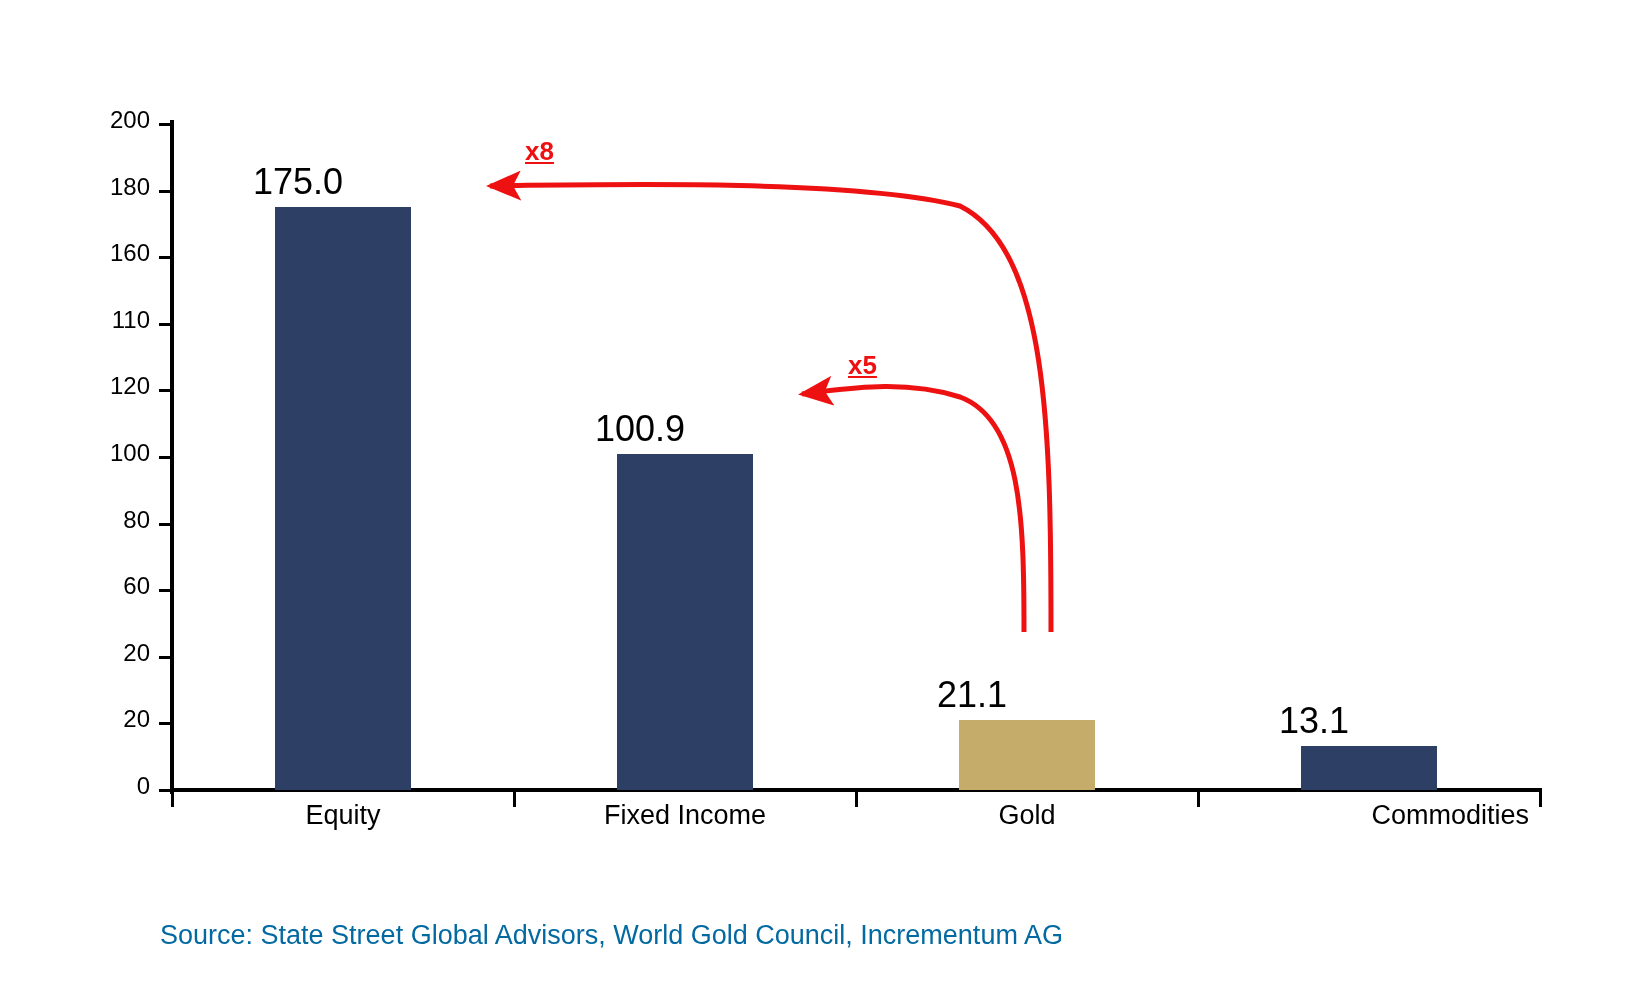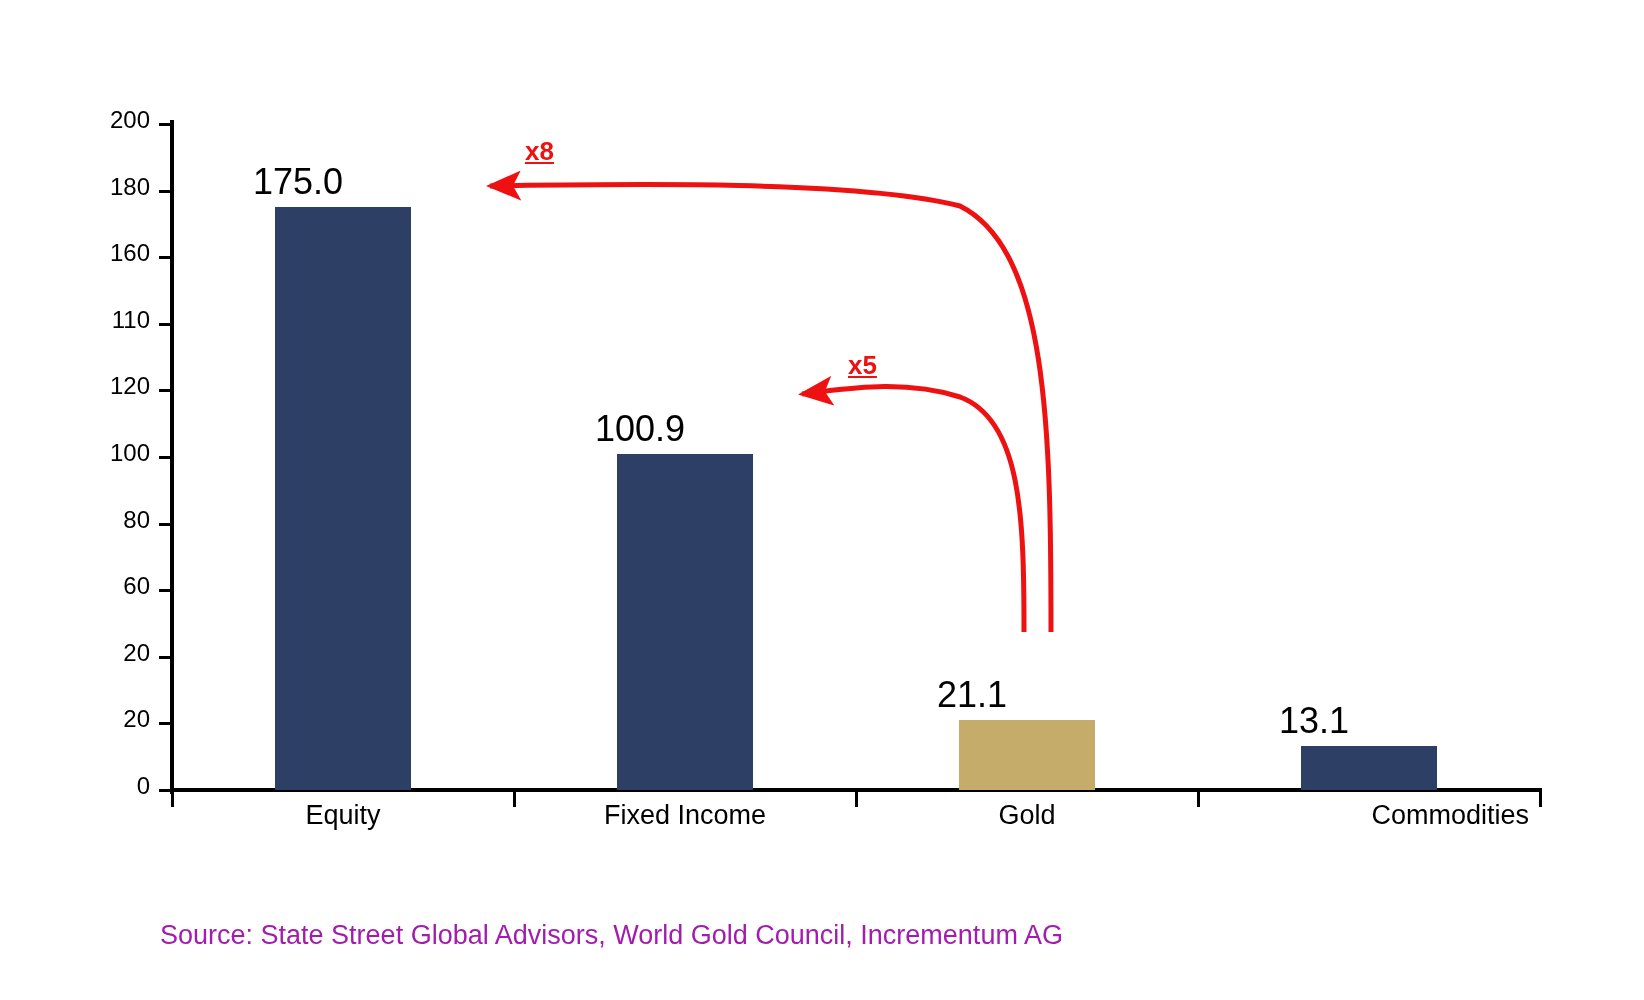--- a/index.html
+++ b/index.html
@@ -116,21 +116,21 @@
     color:#2b3d66;
     letter-spacing:-0.5px;
     line-height:1;
   }
 
   
   .source-note{
     position:absolute;
     left:160px; top:920px;
     font-size:27px;
-    color:#a21caf;
+    color:#0369a1;
     white-space:nowrap;
   }
 </style>
 </head>
 <body>
 
 <div id="stage">
 
 
 

